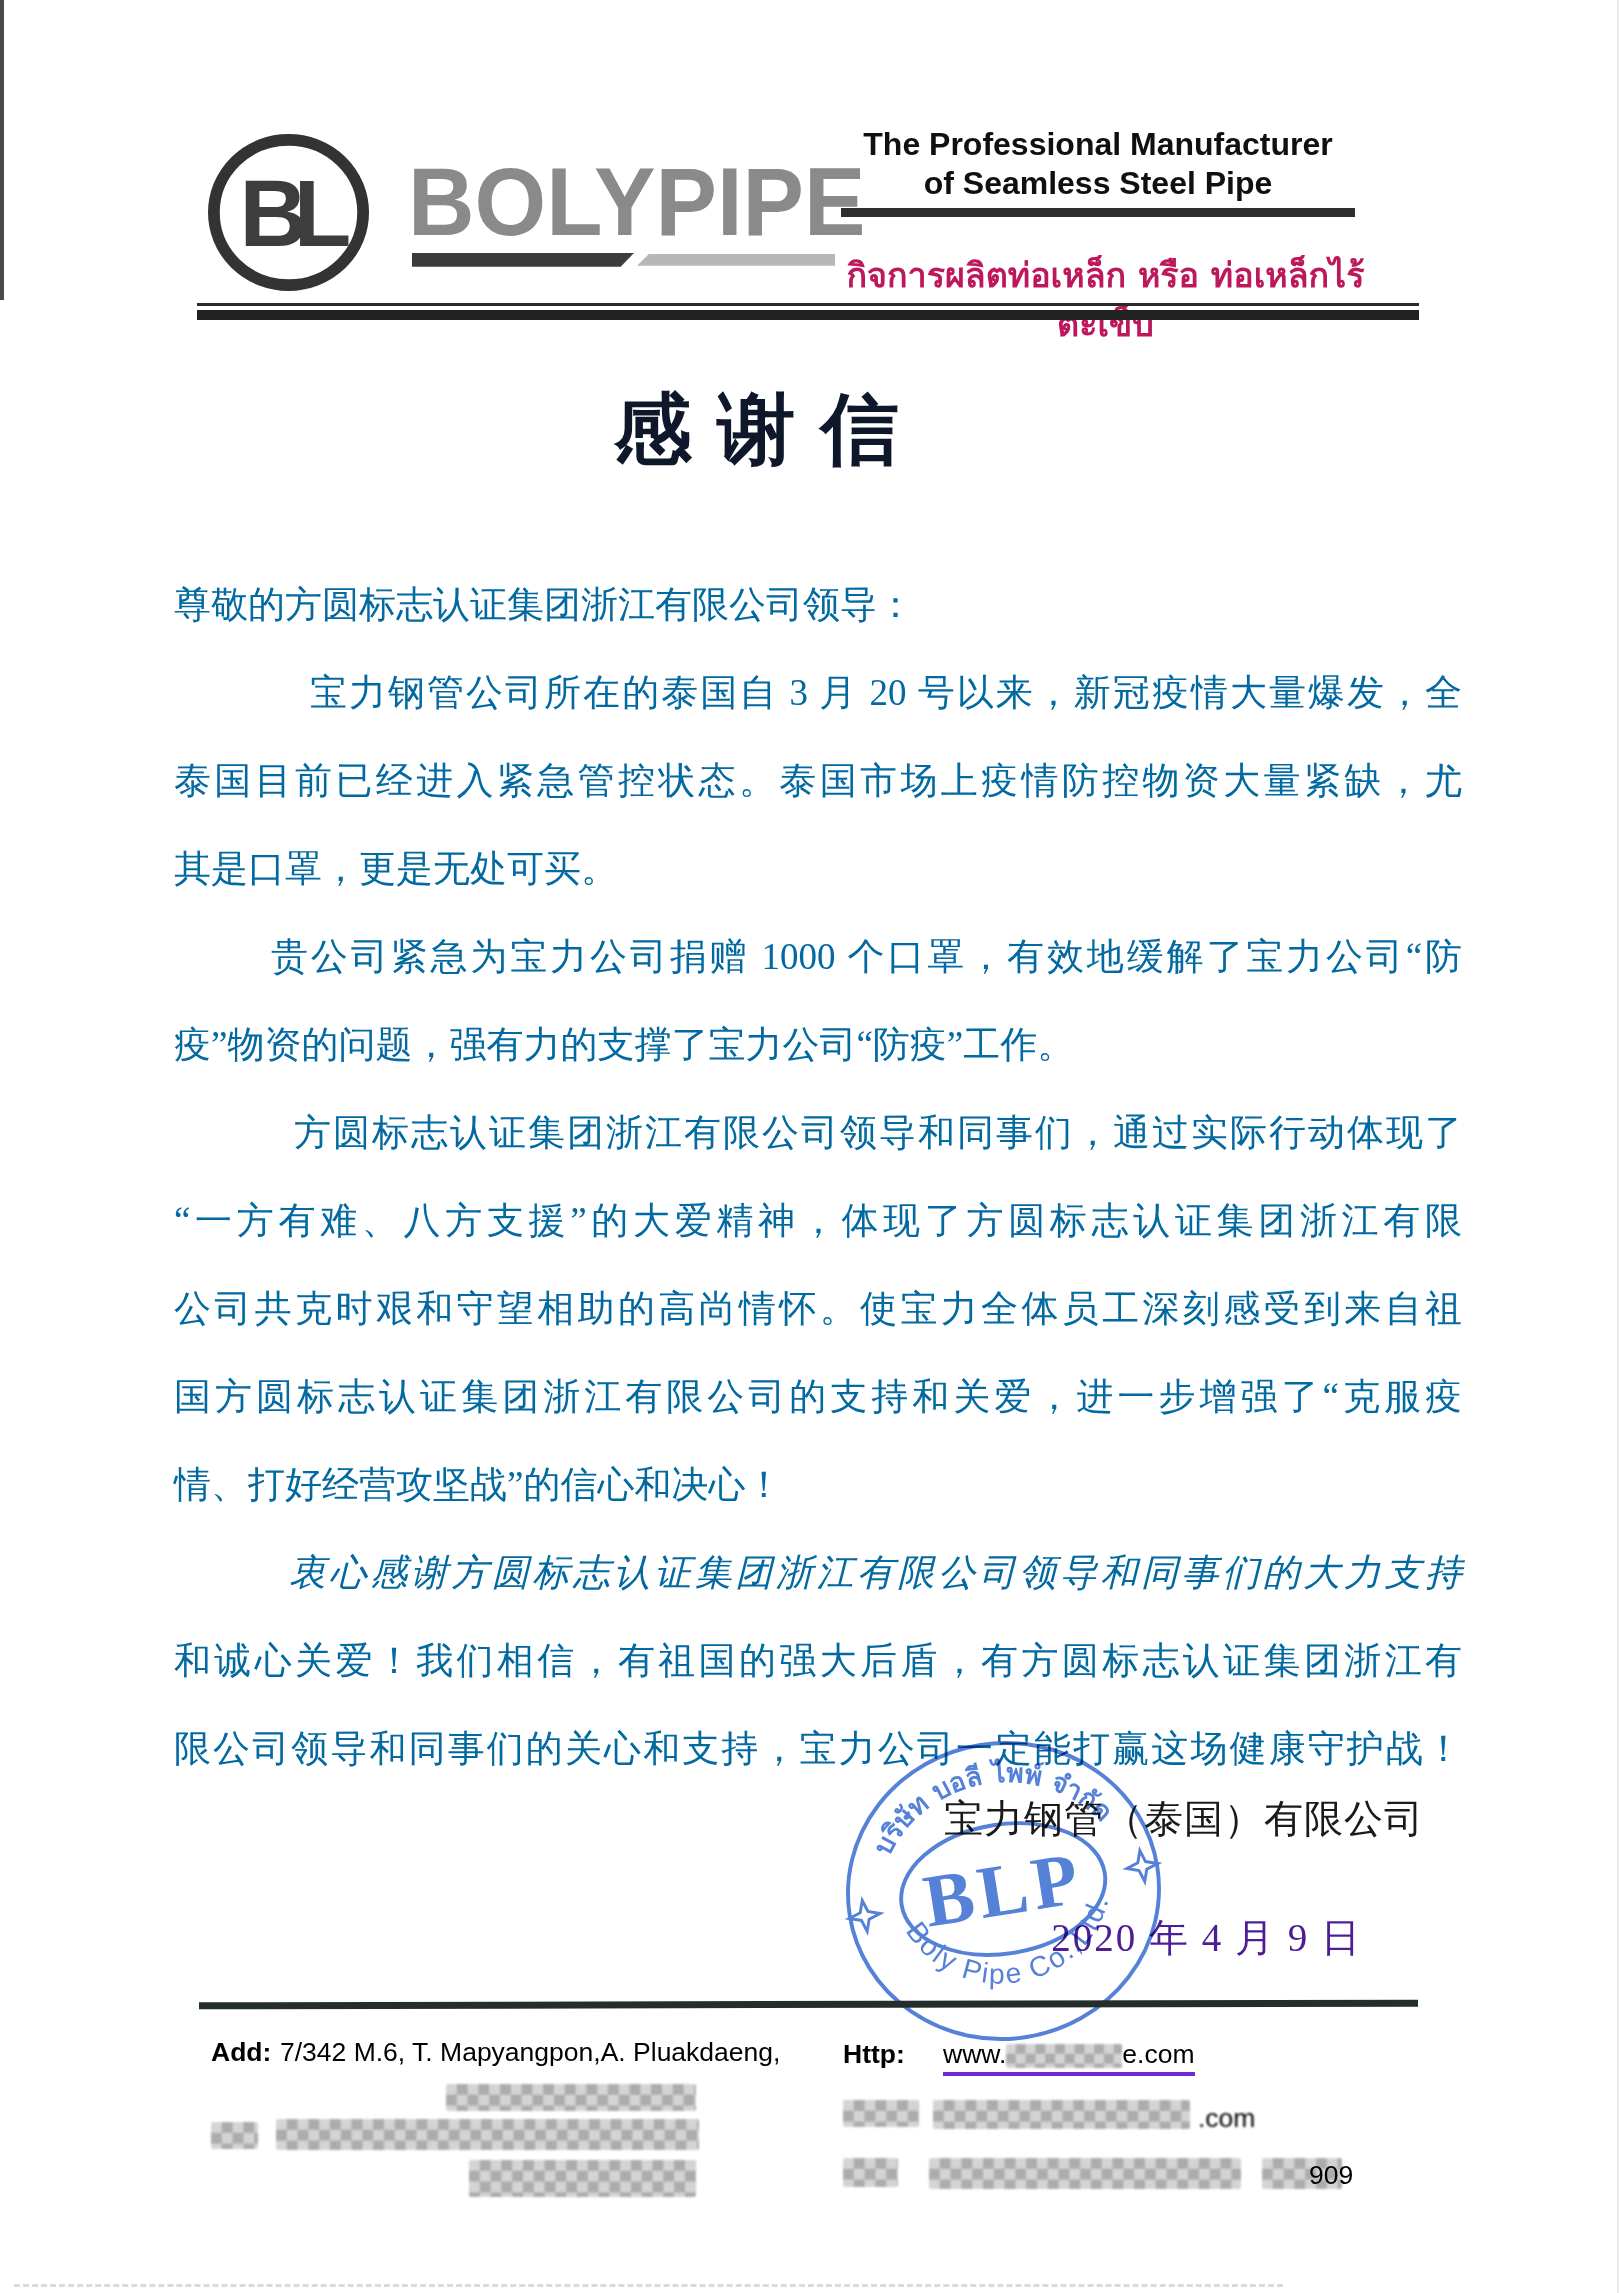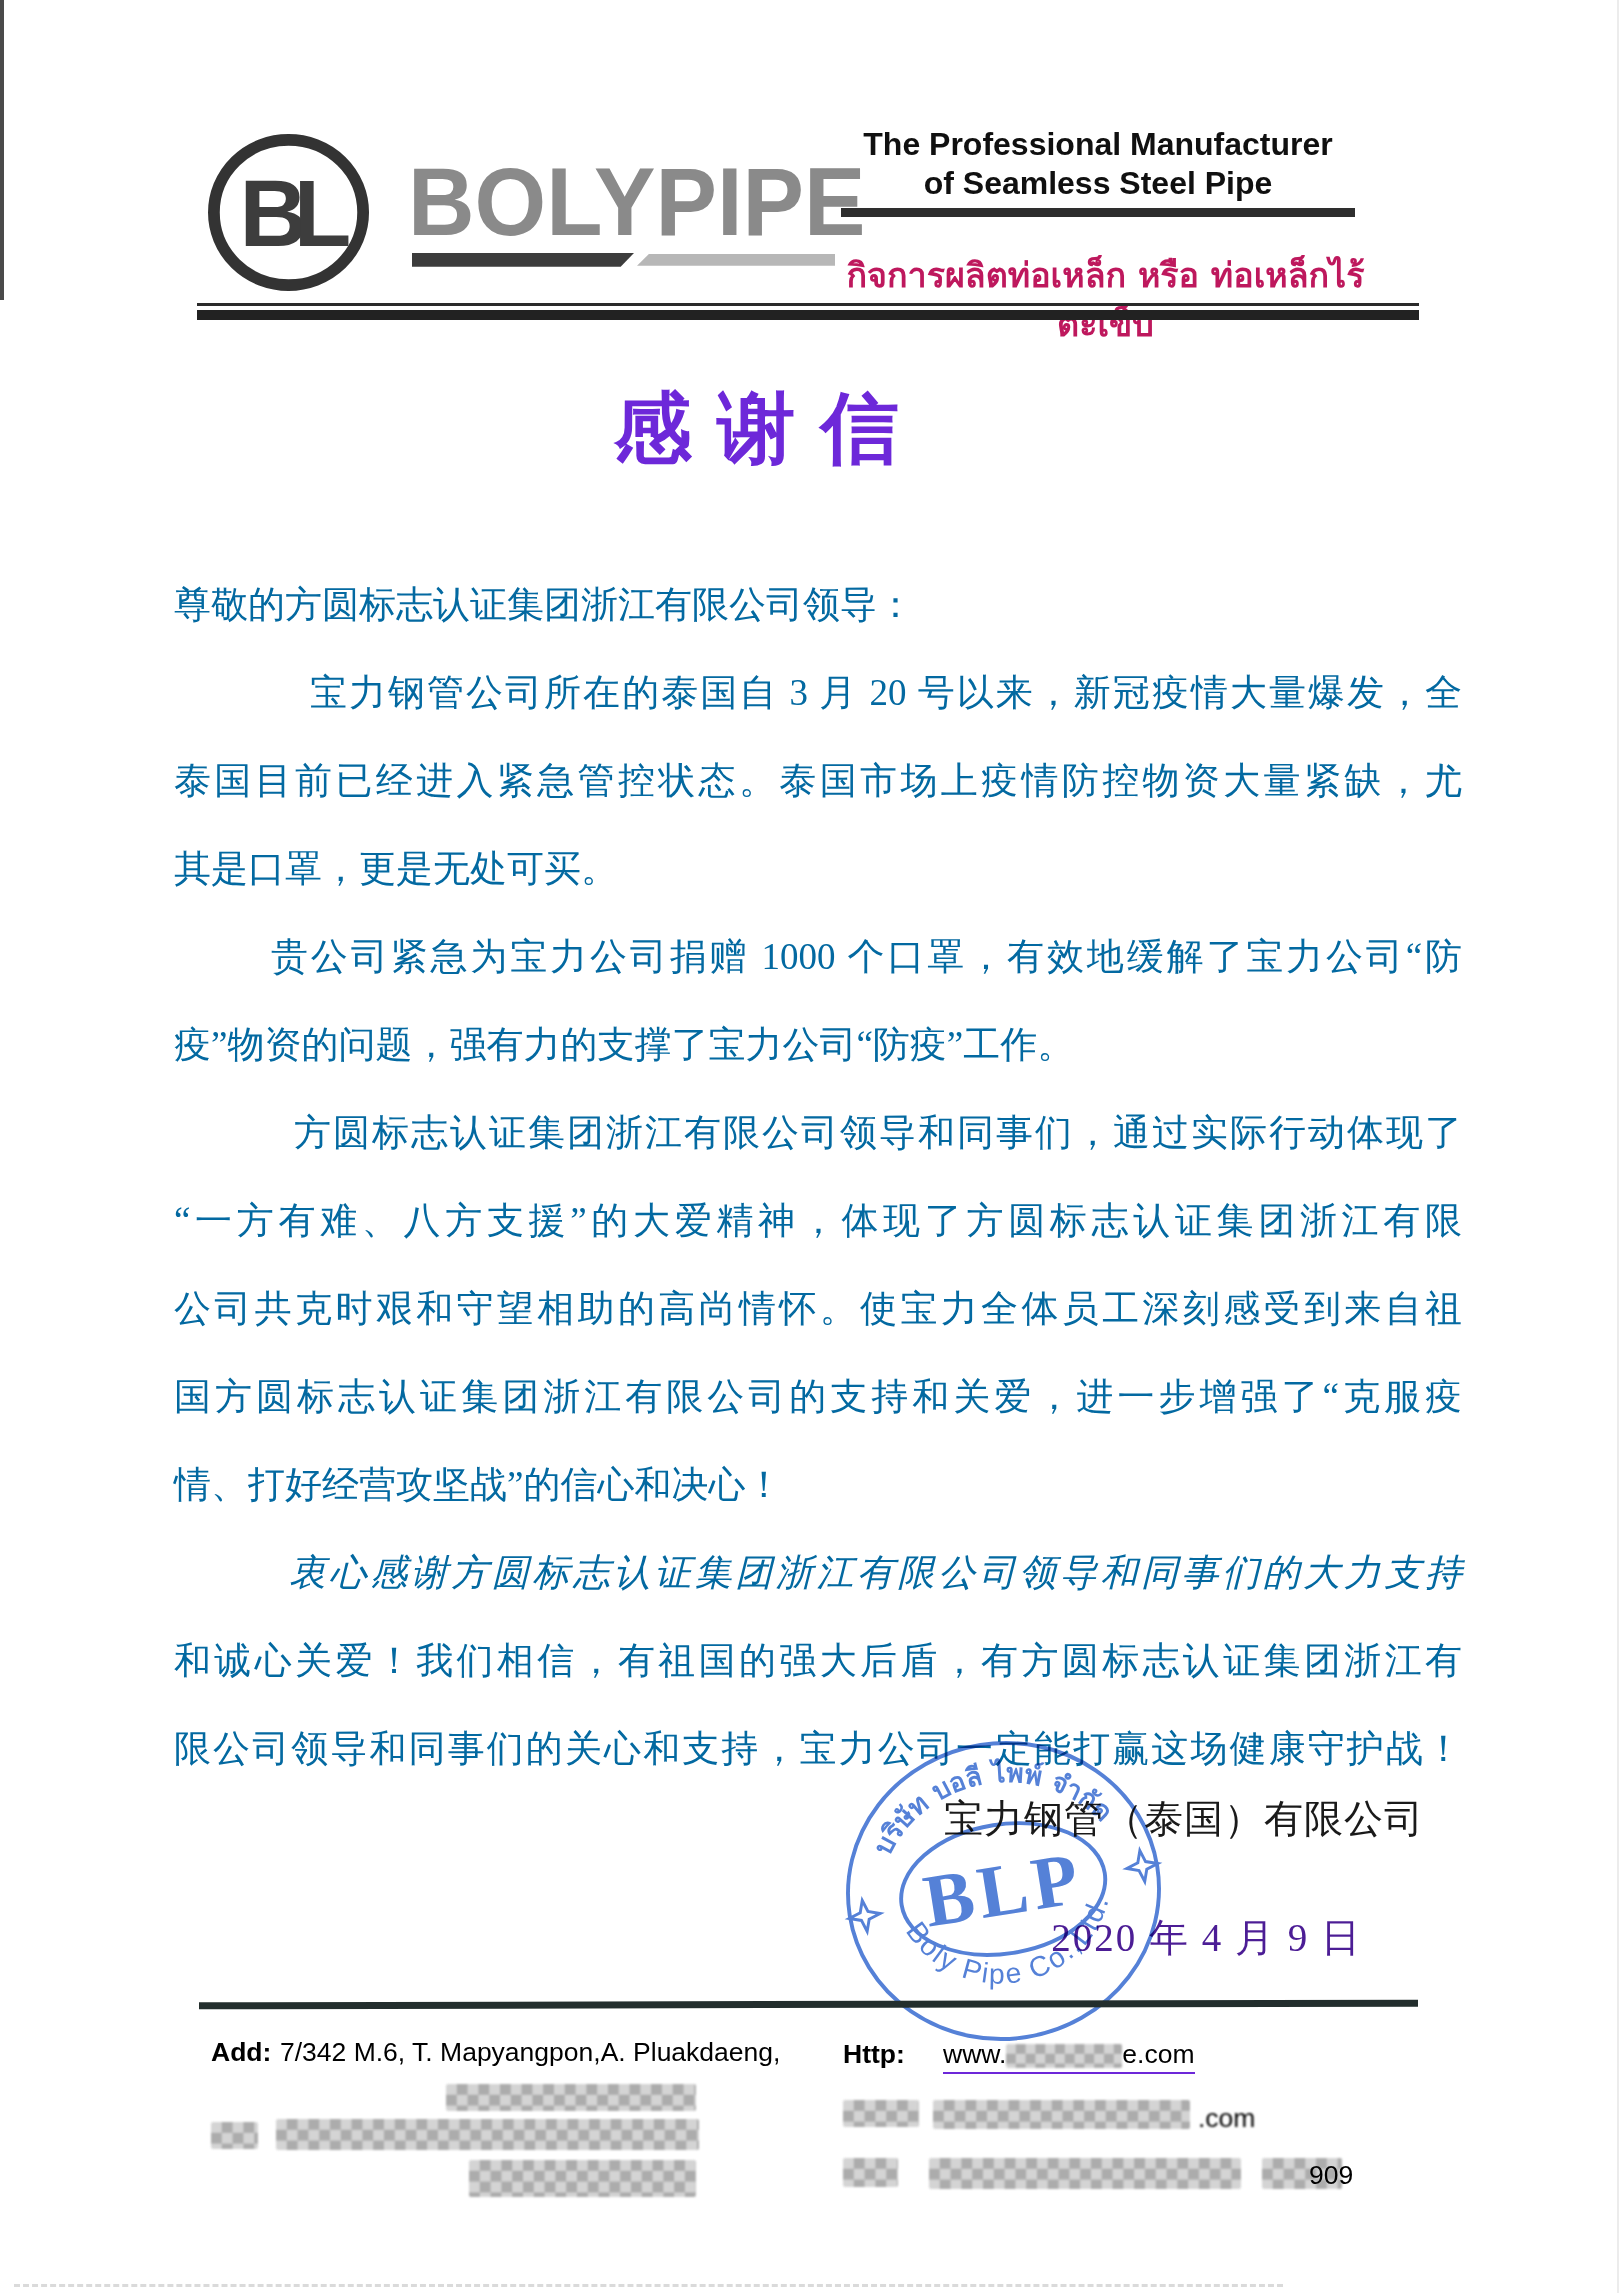--- a/index.html
+++ b/index.html
@@ -32,22 +32,22 @@
   .tagline-thai{
     position:absolute;left:841px;top:251px;width:529px;text-align:center;
     font-family:"DejaVu Sans","Liberation Sans",sans-serif;
     font-size:34px;line-height:49px;color:#be185d;font-weight:bold;
   }
   .hdr-rule-thin{position:absolute;left:197px;top:303px;width:1222px;height:2.9px;background:#2a2a2a;}
   .hdr-rule-thick{position:absolute;left:197px;top:310px;width:1222px;height:9.8px;background:#222222;}
   
   .doc-title{
     position:absolute;left:125px;top:374px;width:1288px;height:110px;line-height:110px;
-    text-align:center;font-family:Liberation Serif, serif;
-    font-weight:bold;font-size:78px;letter-spacing:25.5px;color:#6d28d9;
+    text-align:center;font-family:Liberation Sans, sans-serif;
+    font-weight:bold;font-size:78px;letter-spacing:25.5px;color:#0f172a;
   }
   
   .body-block{position:absolute;left:174px;top:561px;width:1288px;}
   .bl{
     height:88px;line-height:88px;font-size:37px;color:#0369a1;
     white-space:nowrap;text-align:left;
   }
   .bl.fill{white-space:normal;text-align:justify;text-align-last:justify;text-justify:inter-character;}
   .ind-a{padding-left:136px;}
   .ind-b{padding-left:97px;}
@@ -71,21 +71,21 @@
   .pix{
     position:absolute;border-radius:2px;
     background:repeating-conic-gradient(#9e9e9e 0% 25%,#cdcdcd 0% 50%) 0 0/21.6px 21.6px;
     filter:blur(1.3px);opacity:.85;
   }
   .pix-inline{
     display:inline-block;vertical-align:middle;height:23.5px;border-radius:2px;
     background:repeating-conic-gradient(#9e9e9e 0% 25%,#cdcdcd 0% 50%) 0 0/19.6px 19.6px;
     filter:blur(1.3px);opacity:.85;
   }
-  .url-wrap{border-bottom:2px solid #6d28d9;padding-bottom:2px;}
+  .url-wrap{border-bottom:4px solid #6d28d9;padding-bottom:2px;}
   
   .edge-left{position:absolute;left:0;top:0;width:3.9px;height:300px;background:#4a4a4a;}
   .edge-right{position:absolute;left:1617px;top:0;width:2px;height:2294px;background:#ececec;}
   .bottom-dashes{position:absolute;left:13.7px;top:2284px;width:1269px;height:0;border-top:3.9px dashed #d7d7d7;opacity:.9;}
 </style>
 </head>
 <body>
 
 <div id="page">
 

